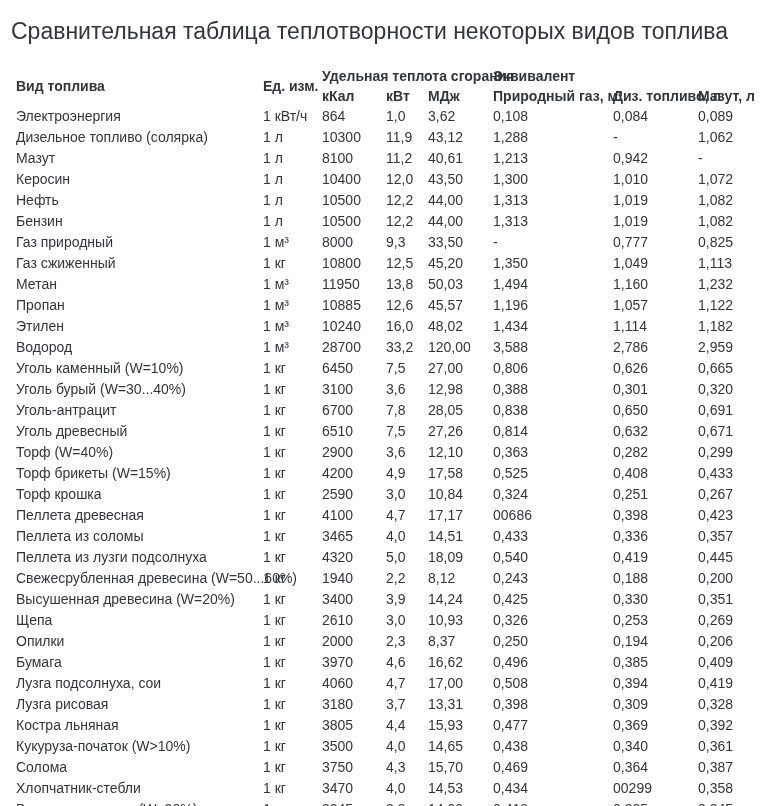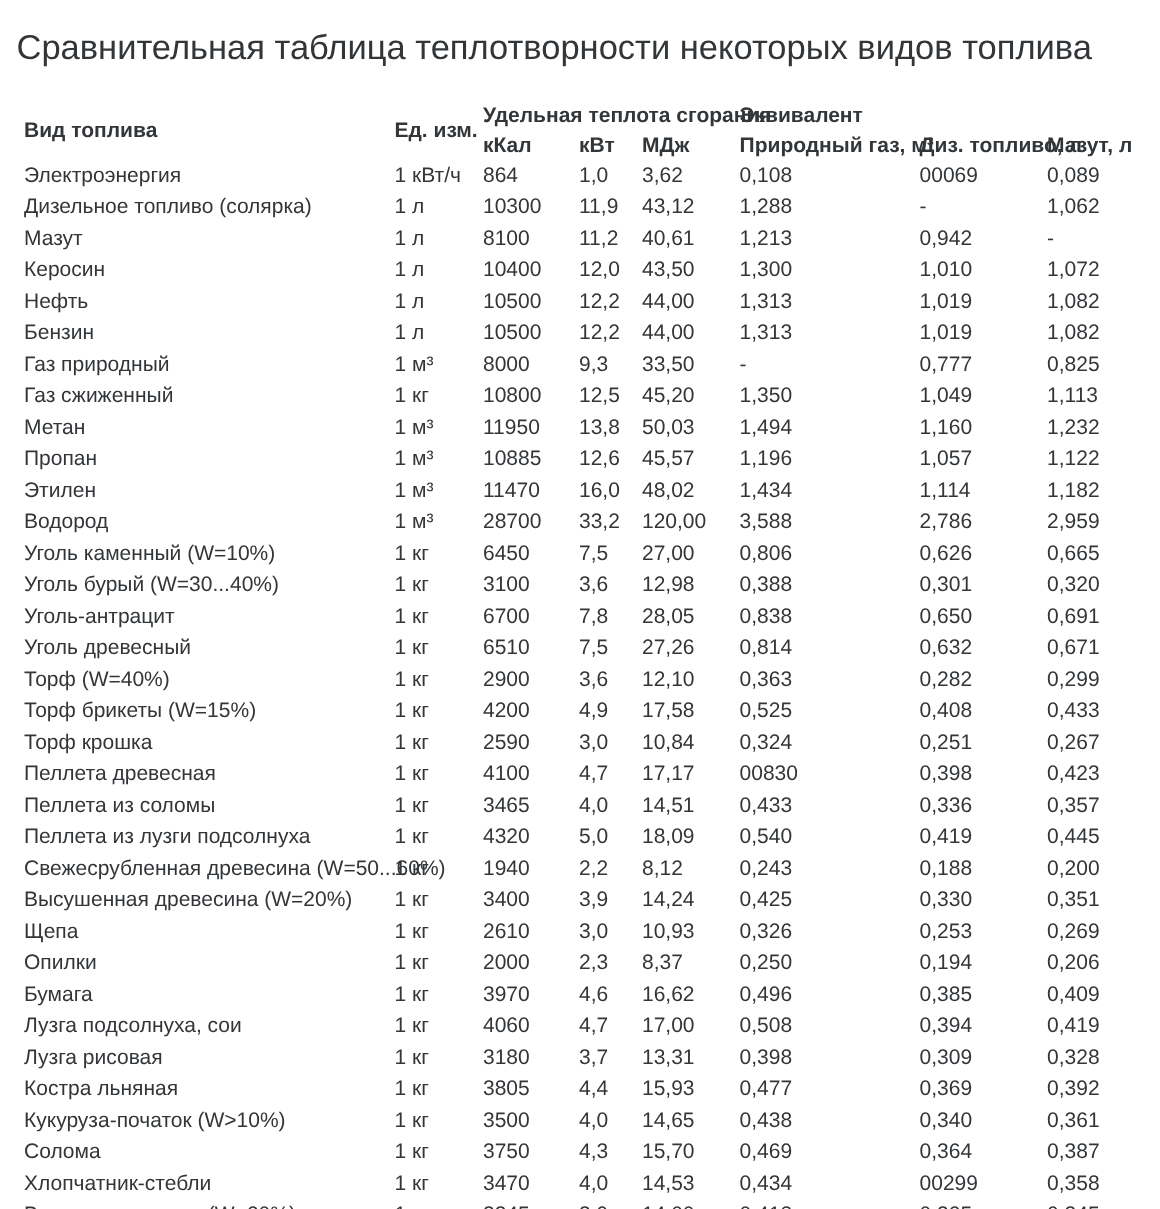--- a/index.html
+++ b/index.html
@@ -75,21 +75,21 @@
     </tr>
   </thead>
   <tbody>
       <tr>
         <td>Электроэнергия</td>
         <td>1 кВт/ч</td>
         <td>864</td>
         <td>1,0</td>
         <td>3,62</td>
         <td>0,108</td>
-        <td>00069</td>
+        <td>0,084</td>
         <td>0,089</td>
       </tr>
       <tr>
         <td>Дизельное топливо (солярка)</td>
         <td>1 л</td>
         <td>10300</td>
         <td>11,9</td>
         <td>43,12</td>
         <td>1,288</td>
         <td>-</td>
@@ -171,21 +171,21 @@
         <td>10885</td>
         <td>12,6</td>
         <td>45,57</td>
         <td>1,196</td>
         <td>1,057</td>
         <td>1,122</td>
       </tr>
       <tr>
         <td>Этилен</td>
         <td>1 м³</td>
-        <td>11470</td>
+        <td>10240</td>
         <td>16,0</td>
         <td>48,02</td>
         <td>1,434</td>
         <td>1,114</td>
         <td>1,182</td>
       </tr>
       <tr>
         <td>Водород</td>
         <td>1 м³</td>
         <td>28700</td>
@@ -264,21 +264,21 @@
         <td>0,324</td>
         <td>0,251</td>
         <td>0,267</td>
       </tr>
       <tr>
         <td>Пеллета древесная</td>
         <td>1 кг</td>
         <td>4100</td>
         <td>4,7</td>
         <td>17,17</td>
-        <td>00830</td>
+        <td>00686</td>
         <td>0,398</td>
         <td>0,423</td>
       </tr>
       <tr>
         <td>Пеллета из соломы</td>
         <td>1 кг</td>
         <td>3465</td>
         <td>4,0</td>
         <td>14,51</td>
         <td>0,433</td>

